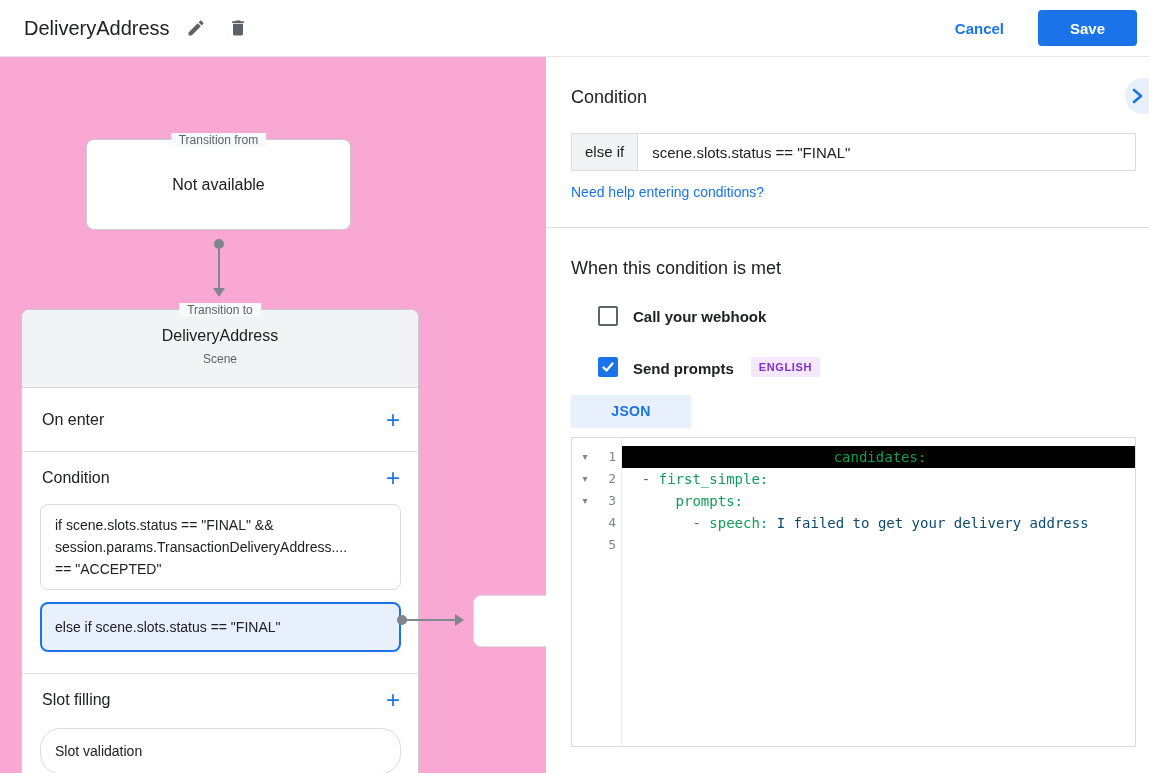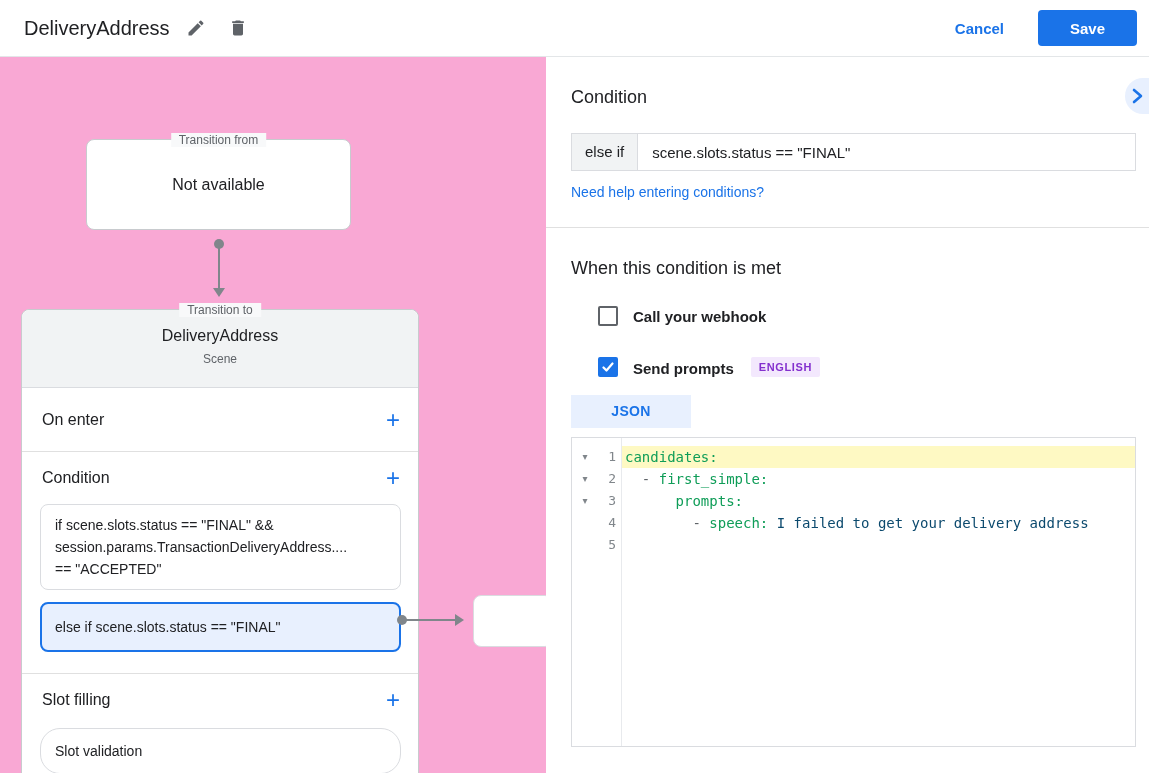--- a/index.html
+++ b/index.html
@@ -85,21 +85,21 @@
   .tab.active{background:#e8f0fe;color:#1a73e8;}
   .editor{position:relative;margin-top:9px;border:1px solid #dadce0;height:310px;box-sizing:border-box;
     background:#fff;overflow:hidden;padding-top:8px;}
   .gutter-sep{position:absolute;left:49px;top:0;bottom:0;width:1px;background:#e8eaed;}
   .ed-line{display:flex;height:22px;line-height:22px;}
   .ed-fold{width:26px;text-align:center;color:#80868b;font-size:10px;flex:none;cursor:pointer;}
   .ed-num{width:18px;text-align:right;padding-right:5px;color:#80868b;font-size:13px;
     font-family:"DejaVu Sans Mono","Liberation Mono",monospace;flex:none;}
   .ed-code{flex:1;white-space:pre;padding-left:4px;font-size:14px;
     font-family:"DejaVu Sans Mono","Liberation Mono",monospace;color:#202124;overflow:hidden;}
-  .ed-line.hl .ed-code{background:#fef9c3;}
+  .ed-line.hl .ed-code{background:#000000;text-align:center;}
   .tok-key{color:#0f9d58;}
   .tok-plain{color:#5f6368;}
   .tok-val{color:#0c4a6e;}
 </style>
 </head>
 <body>
 
 <div id="app">
 
   <div class="topbar">

